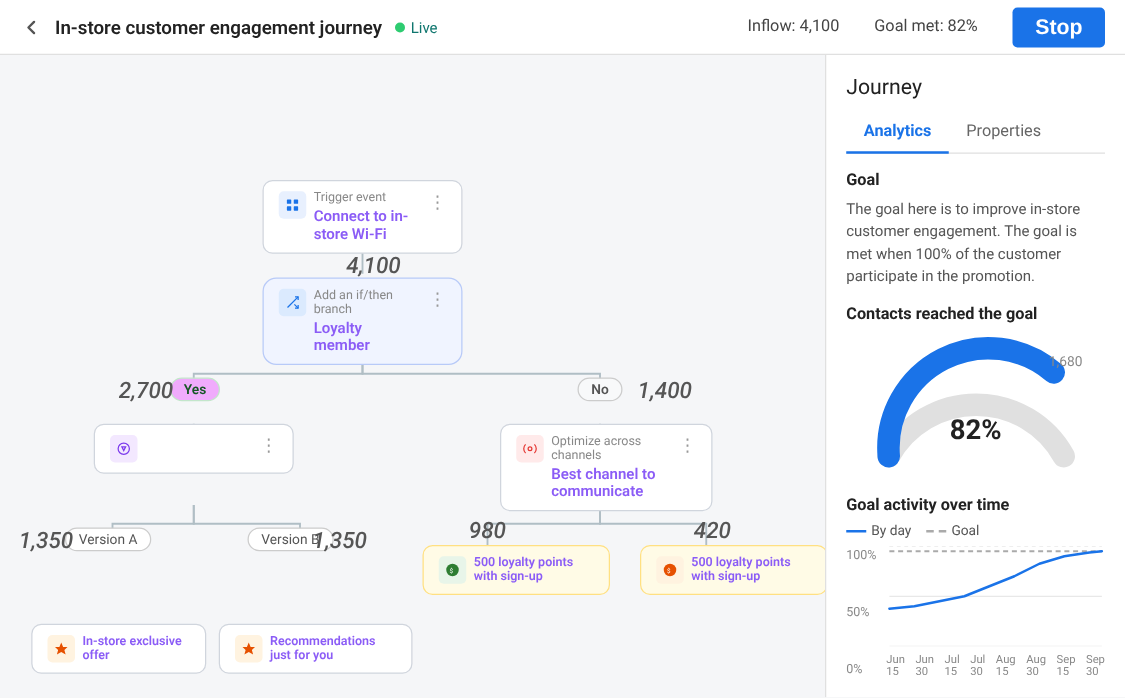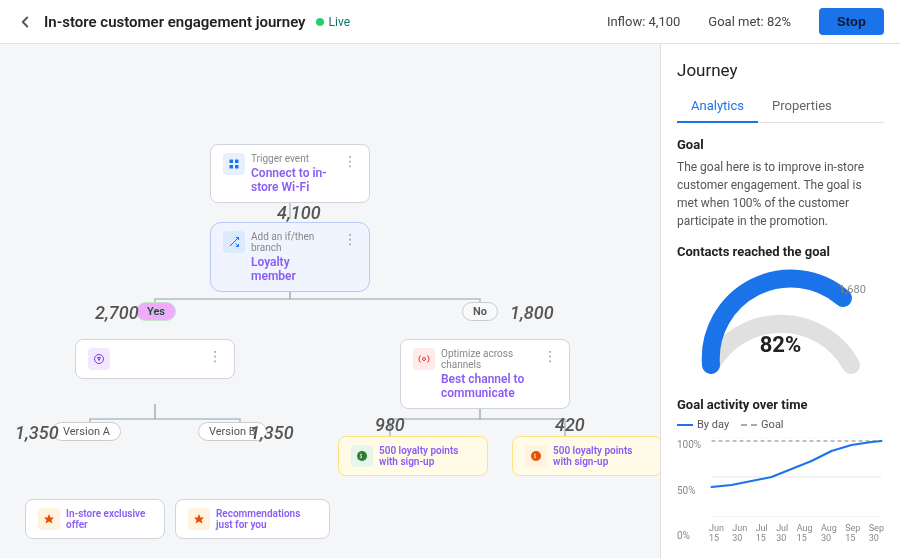--- a/index.html
+++ b/index.html
@@ -15,21 +15,21 @@
       align-items: center;
       gap: 12px;
       flex-shrink: 0;
     }
     .header-left { display: flex; align-items: center; gap: 10px; flex: 1; }
     .back-btn { background: none; border: none; cursor: pointer; font-size: 18px; color: #555; display: flex; align-items: center; }
     .page-title { font-size: 15px; font-weight: 600; color: #222; }
     .live-badge { display: flex; align-items: center; gap: 5px; font-size: 12px; color: #0f766e; }
     .live-dot { width: 8px; height: 8px; border-radius: 50%; background: #2ecc71; }
     .header-right { display: flex; align-items: center; gap: 28px; font-size: 13px; color: #444; }
-    .stop-btn { background: #1a73e8; color: #0f172a; border: none; border-radius: 4px; padding: 6px 18px; font-size: 13px; font-weight: 600; cursor: pointer; }
+    .stop-btn { background: #1a73e8; color: #ffffff; border: none; border-radius: 4px; padding: 6px 18px; font-size: 17px; font-weight: 600; cursor: pointer; }
 
     
     .main { display: flex; flex: 1; overflow: hidden; }
 
     
     .canvas { flex: 1; background: #f5f6f8; position: relative; overflow: hidden; }
 
     
     .node {
       position: absolute;
@@ -88,21 +88,21 @@
       border-left: 1px solid #e0e0e0;
       display: flex;
       flex-direction: column;
       overflow-y: auto;
       flex-shrink: 0;
     }
     .panel-header { padding: 16px 16px 0; }
     .panel-title { font-size: 17px; font-weight: 400; color: #222; margin-bottom: 10px; }
     .tabs { display: flex; border-bottom: 1px solid #e0e0e0; }
     .tab { padding: 8px 14px; font-size: 13px; cursor: pointer; color: #666; border-bottom: 2px solid transparent; margin-bottom: -1px; }
-    .tab.active { color: #1a73e8; border-bottom-color: #1a73e8; font-weight: 400; }
+    .tab.active { color: #1a73e8; border-bottom-color: #1a73e8; font-weight: 700; }
 
     .panel-content { padding: 14px 16px; }
     .section-title { font-size: 13px; font-weight: 700; color: #222; margin-bottom: 6px; }
     .section-text { font-size: 12px; color: #555; line-height: 1.5; margin-bottom: 14px; }
 
     
     .chart-section { margin-top: 4px; }
     .chart-legend { display: flex; gap: 12px; font-size: 11px; color: #555; margin-bottom: 6px; }
     .legend-item { display: flex; align-items: center; gap: 4px; }
     .legend-line { width: 16px; height: 2px; }
@@ -198,21 +198,21 @@
     <div class="branch-badge yes-badge" style="left:136px;top:258px;">
       <span>Yes</span>
     </div>
 
     <div class="count-label" style="left:95px;top:258px;">2,700</div>
 
     <div class="branch-badge no-badge" style="left:462px;top:258px;">
       <span>No</span>
     </div>
 
-    <div class="count-label" style="left:510px;top:258px;">1,800</div>
+    <div class="count-label" style="left:510px;top:258px;">1,400</div>
 
     <div class="node" style="left:75px;top:295px;width:160px;">
       <div class="node-header">
         <div class="node-icon-wrap" style="background:#f3e8ff;">
           <svg width="12" height="12" viewBox="0 0 24 24" fill="none" stroke="#7c3aed" stroke-width="2">
               <circle cx="12" cy="12" r="9"></circle>
               <path d="M9 9h6l-3 6z"></path>
             </svg>
         </div>
         <span class="node-menu">⋮</span>

